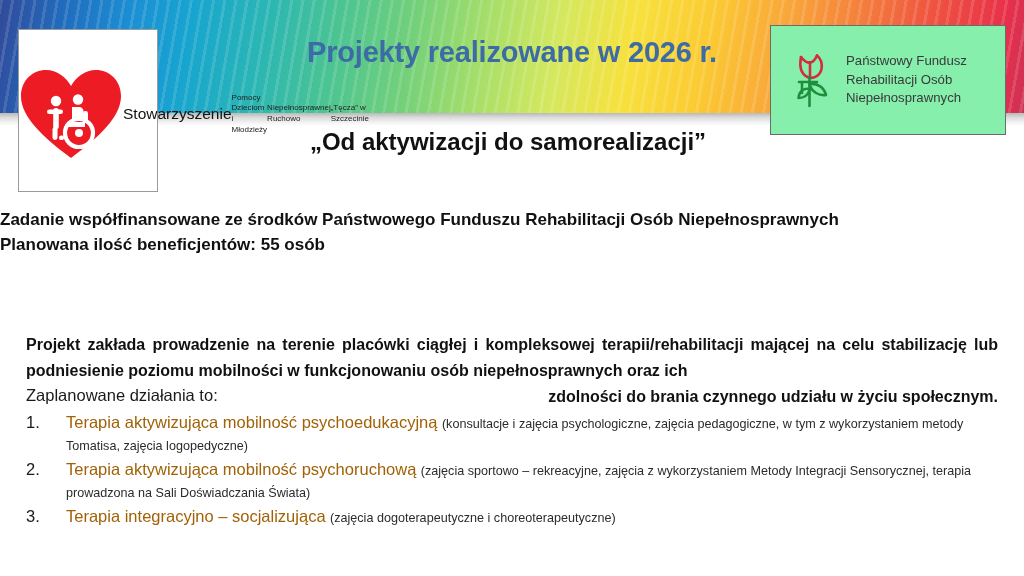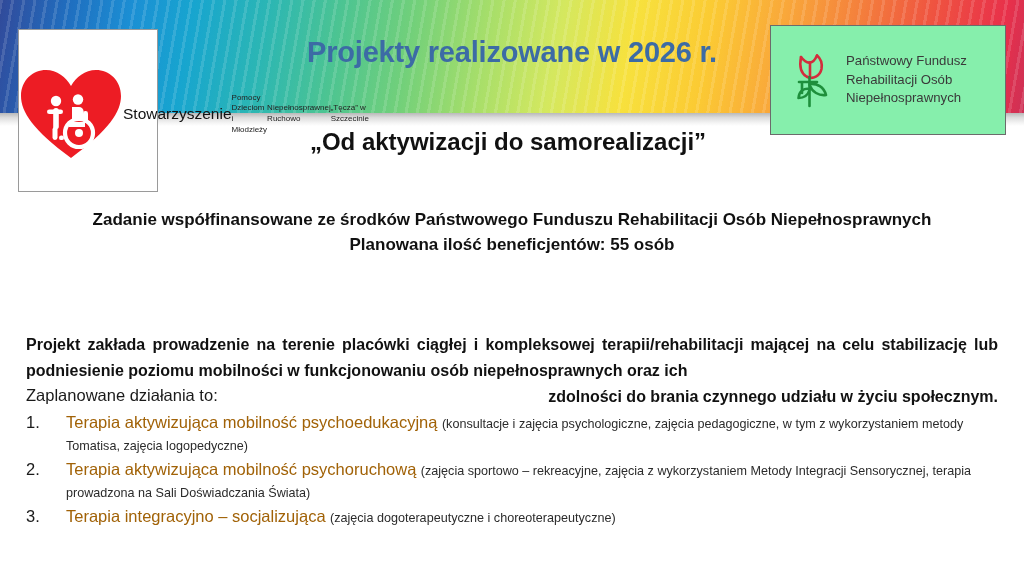--- a/index.html
+++ b/index.html
@@ -155,21 +155,21 @@
     font-weight: bold;
     color: #111111;
     z-index: 4;
   }
 
   .funding-block {
     position: absolute;
     top: 208px;
     left: 0;
     width: 1024px;
-    text-align: center;
+    text-align: left;
     font-size: 17px;
     font-weight: bold;
     color: #111111;
     line-height: 1.47;
   }
 
   .description {
     position: absolute;
     top: 296px;
     left: 26px;

